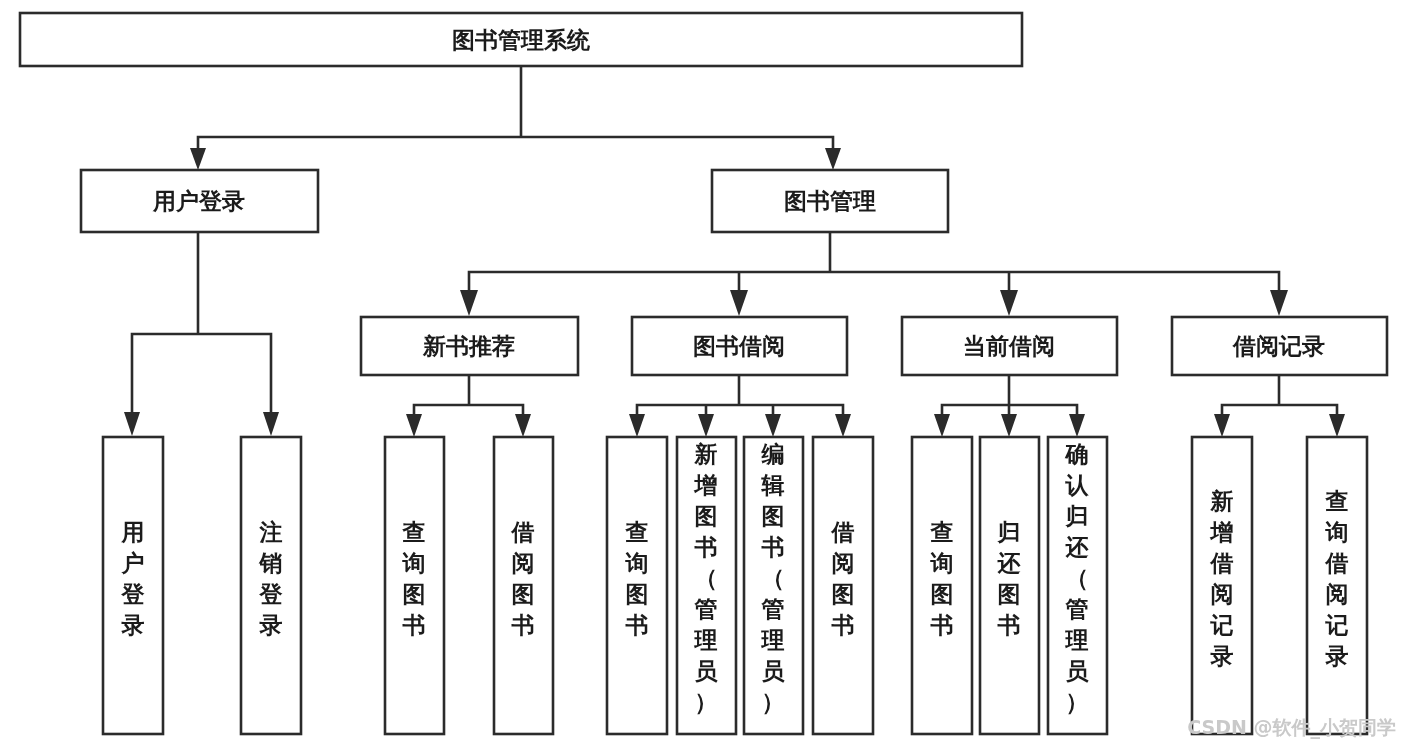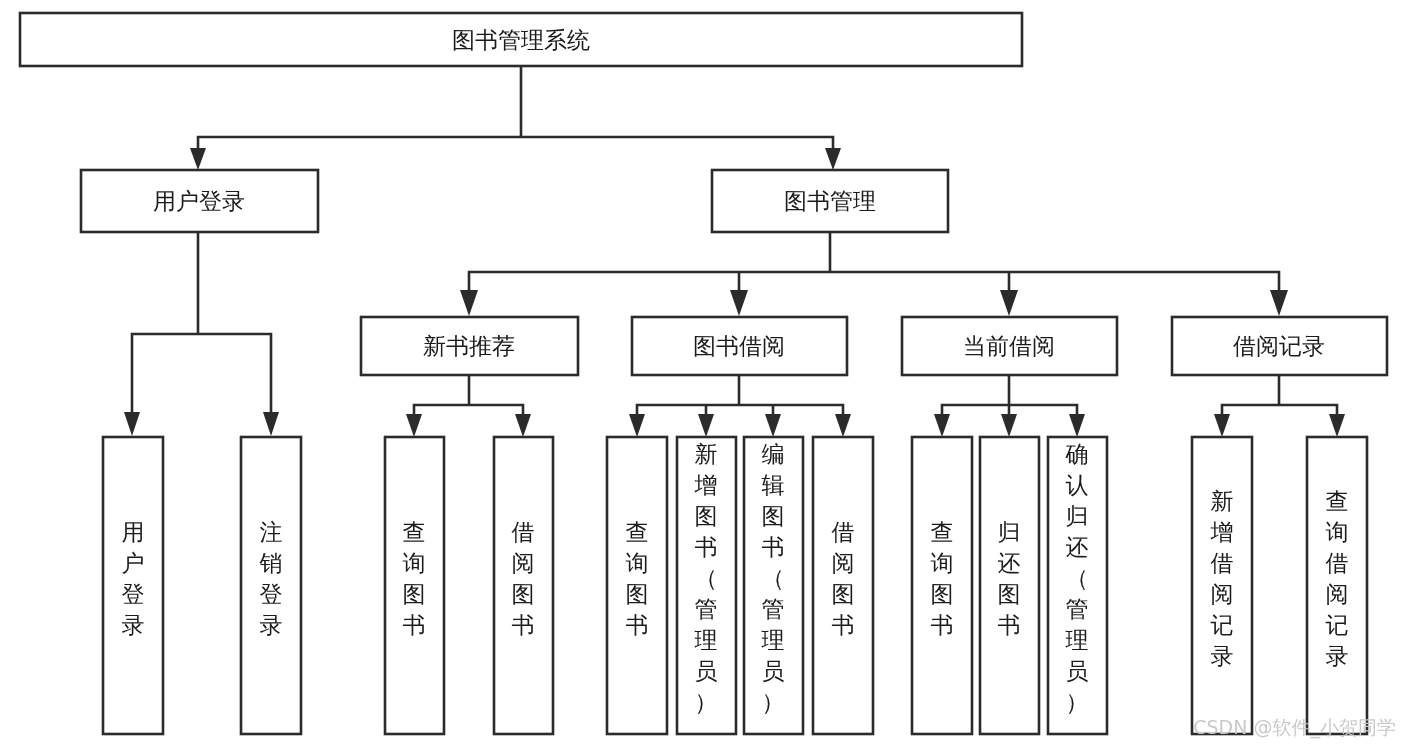--- a/index.html
+++ b/index.html
@@ -10,20 +10,21 @@
   body {
     width: 1405px;
     height: 747px;
     font-family: "DejaVu Sans", "Liberation Sans", sans-serif;
     overflow: hidden;
   }
   #diagram-root {
     position: relative;
     width: 1257px;
     height: 747px;
+    font-weight: bold;
   }
   svg.diagram {
     position: absolute;
     top: 0;
     left: 0;
     width: 1405px;
     height: 747px;
   }
   .node-box {
     fill: #ffffff;

